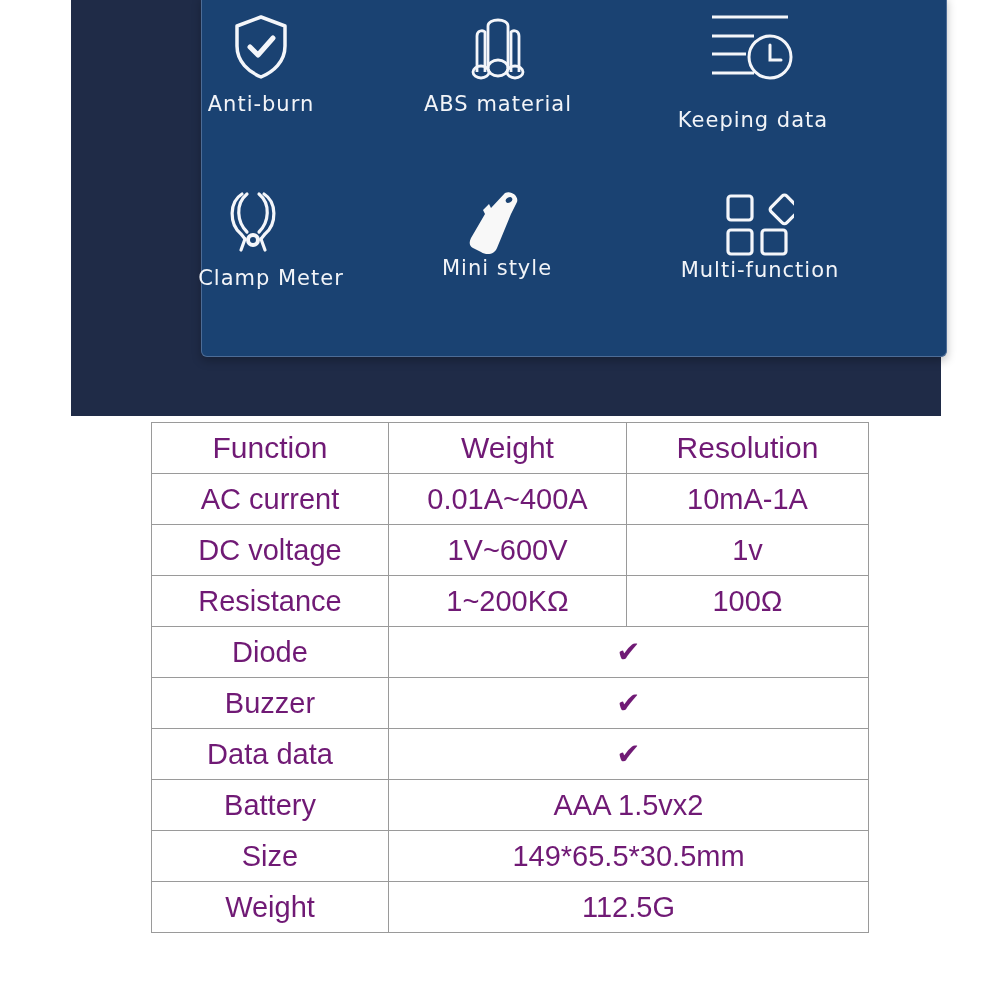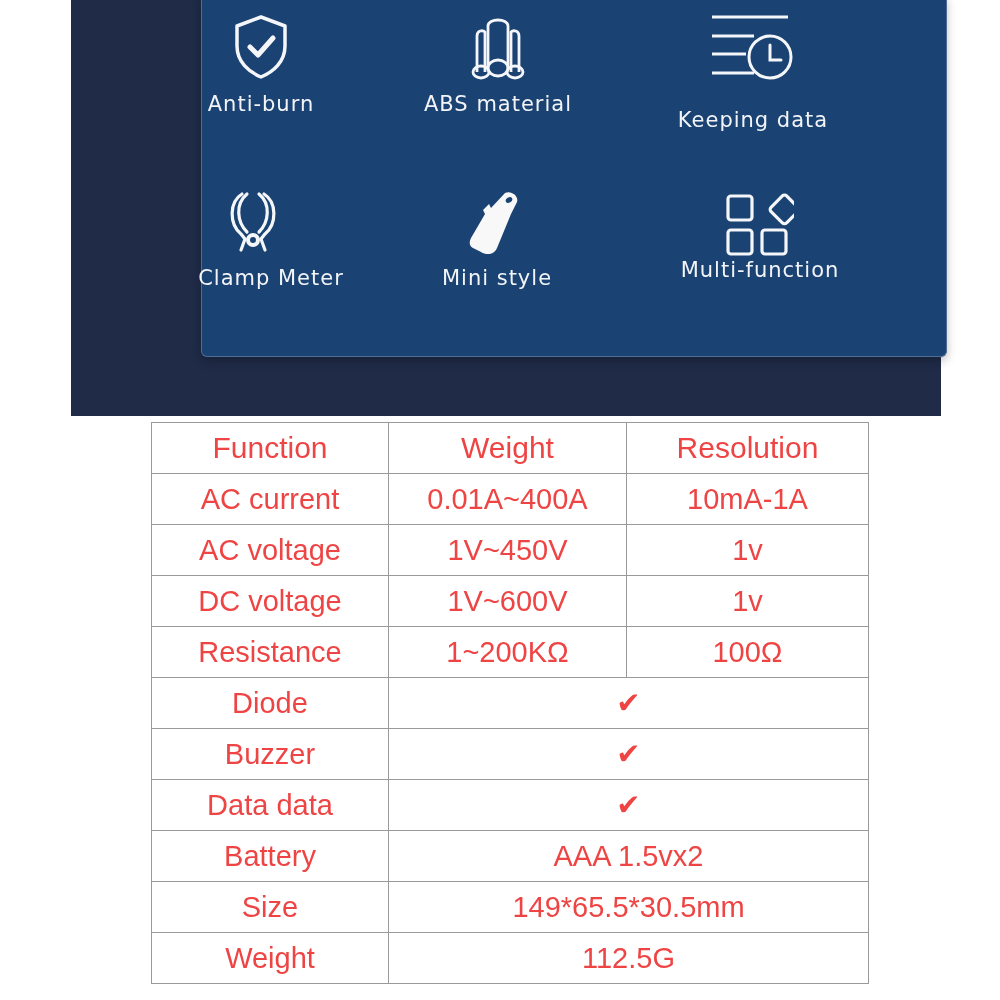--- a/index.html
+++ b/index.html
@@ -3,21 +3,21 @@
   <meta charset="utf-8">
   <style>
     html, body { margin: 0; padding: 0; background: #ffffff; }
     body { width: 1000px; height: 1000px; position: relative; overflow: hidden; font-family: "Liberation Sans", "DejaVu Sans", sans-serif; }
     .outer-panel { position: absolute; left: 71px; top: 0; width: 870px; height: 416px; background: #1f2b47; }
     .inner-panel { position: absolute; left: 130px; top: -4px; width: 744px; height: 360px; background: #1a4272; border: 1.5px solid #4d6c96; border-top: none; border-radius: 0 0 6px 6px; box-shadow: 0 4px 10px rgba(0,0,0,0.25); }
     .feature { position: absolute; width: 240px; text-align: center; color: #f4f6fa; }
     .feature .icon { display: block; margin: 0 auto; }
     .feature .label { display: block; font-family: "DejaVu Sans", sans-serif; font-size: 21px; letter-spacing: 1px; color: #f2f4f8; white-space: nowrap; }
     table.spec { position: absolute; left: 151px; top: 422px; width: 718px; border-collapse: collapse; table-layout: fixed; }
-    table.spec td { border: 1.5px solid #9a9a9a; height: 50px; text-align: center; font-family: "Liberation Sans", "DejaVu Sans", sans-serif; font-size: 29px; color: #ef4444; padding: 0; }
+    table.spec td { border: 1.5px solid #9a9a9a; height: 50px; text-align: center; font-family: "Liberation Sans", "DejaVu Sans", sans-serif; font-size: 29px; color: #701a75; padding: 0; }
     table.spec td.fn { width: 236px; }
     table.spec td.rg { width: 237px; }
     table.spec tr.header td { font-size: 30px; }
     .check { font-size: 34px; font-weight: bold; font-family: "DejaVu Sans", sans-serif; }
   </style>
 </head>
 <body>
 
 <div class="outer-panel">
   <div class="inner-panel"></div>
@@ -75,21 +75,21 @@
     <circle cx="28" cy="50" r="3" fill="#1a4272"></circle>
   </svg>
   <span class="label" style="margin-top:10px; padding-left:36px;">Clamp Meter</span>
 </div>
 
 <div class="feature" style="left:377px; top:190px;">
   <svg class="icon" width="60" height="66" viewBox="0 0 60 66">
     <path d="M38 3 C44 0 52 6 50 12 L44 24 L30 58 C28 64 20 66 14 62 L6 58 C2 56 2 52 4 48 L18 24 L16 20 L22 14 L24 18 Z" fill="#f8f8f8"></path>
     <ellipse cx="42" cy="10" rx="3.5" ry="2.5" fill="#1a4272" transform="rotate(-30 42 10)"></ellipse>
   </svg>
-  <span class="label" style="margin-top:10px;">Mini style</span>
+  <span class="label" style="">Mini style</span>
 </div>
 
 <div class="feature" style="left:640px; top:190px;">
   <svg class="icon" width="68" height="66" viewBox="0 0 68 66">
     <g fill="none" stroke="#f4f6fa" stroke-width="3.2" stroke-linejoin="round">
       <rect x="2" y="6" width="24" height="24" rx="3"></rect>
       <rect x="46" y="2" width="22" height="22" rx="3" transform="rotate(45 50 18)"></rect>
       <rect x="2" y="40" width="24" height="24" rx="3"></rect>
       <rect x="36" y="40" width="24" height="24" rx="3"></rect>
     </g>
@@ -101,25 +101,20 @@
   <tbody>
       <tr class="header">
     <td class="fn">Function</td>
     <td class="rg">Weight</td>
     <td>Resolution</td>
   </tr>
   <tr>
     <td>AC current</td>
     <td>0.01A~400A</td>
     <td>10mA-1A</td>
-  </tr>
-  <tr>
-    <td>AC voltage</td>
-    <td>1V~450V</td>
-    <td>1v</td>
   </tr>
   <tr>
     <td>DC voltage</td>
     <td>1V~600V</td>
     <td>1v</td>
   </tr>
   <tr>
     <td>Resistance</td>
     <td>1~200KΩ</td>
     <td>100Ω</td>

